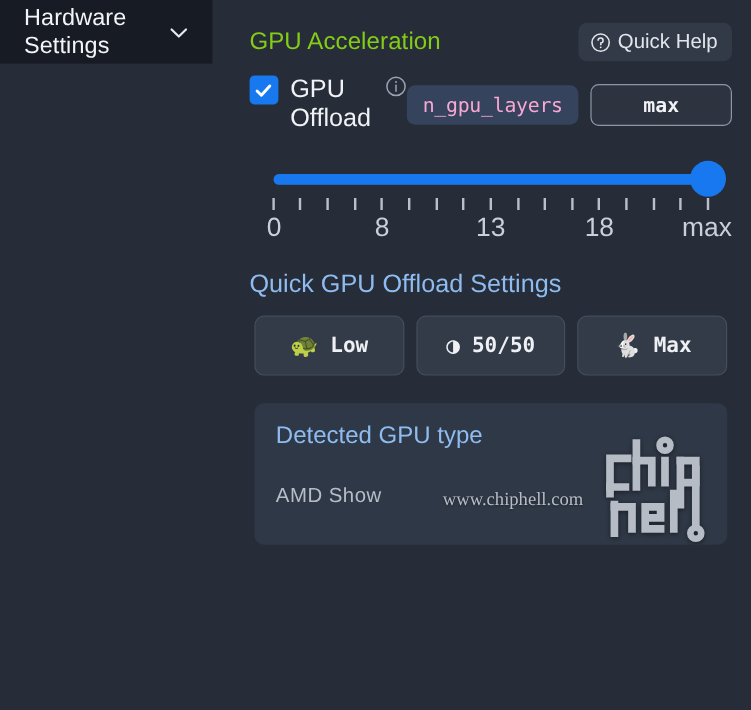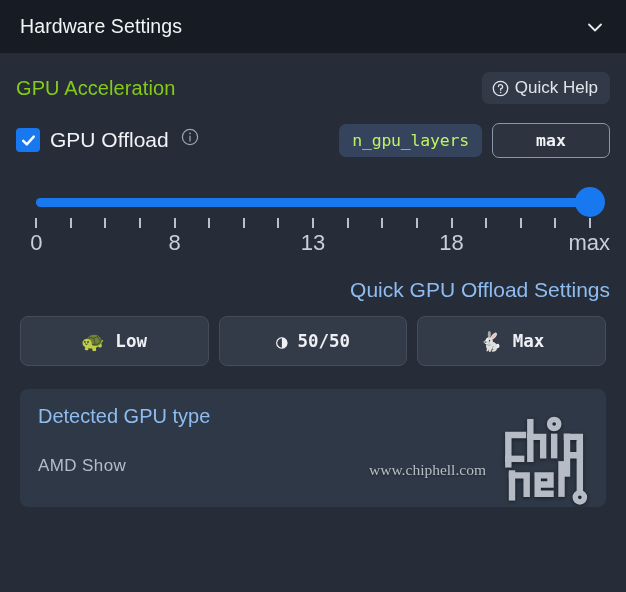--- a/index.html
+++ b/index.html
@@ -15,22 +15,23 @@
     background: #262d38;
     color: #e8eaed;
     position: relative;
   }
 
   #app {
     width: 626px;
     height: 592px;
     position: relative;
     display: flex;
-    flex-direction: column;
+    flex-direction: row;
     background: #262d38;
+    gap: 15px;
   }
 
   
   .header {
     height: 53px;
     min-height: 53px;
     background: #171b24;
     display: flex;
     align-items: center;
     justify-content: space-between;
@@ -134,21 +135,21 @@
     margin-left: 2px;
   }
 
   .offload-right {
     display: flex;
     align-items: center;
     gap: 10px;
   }
   .param-pill {
     background: #35435c;
-    color: #bef264;
+    color: #f9a8d4;
     font-family: "DejaVu Sans Mono", monospace;
     font-size: 16.5px;
     padding: 7px 13px;
     border-radius: 7px;
     letter-spacing: -0.2px;
     cursor: pointer;
   }
   .value-box {
     background: #2d3440;
     border: 1px solid #8d96a5;
@@ -221,21 +222,21 @@
     position: absolute;
     top: 0;
     font-size: 22px;
     color: #c9d0da;
     transform: translateX(-50%);
     white-space: nowrap;
   }
 
   
   .quick-title {
-    text-align: right;
+    text-align: left;
     font-size: 21px;
     color: #8fbcf0;
     margin: 18px 0 14px 0;
     font-weight: 400;
   }
   .quick-buttons {
     display: flex;
     gap: 10px;
     padding: 0 4px;
   }

